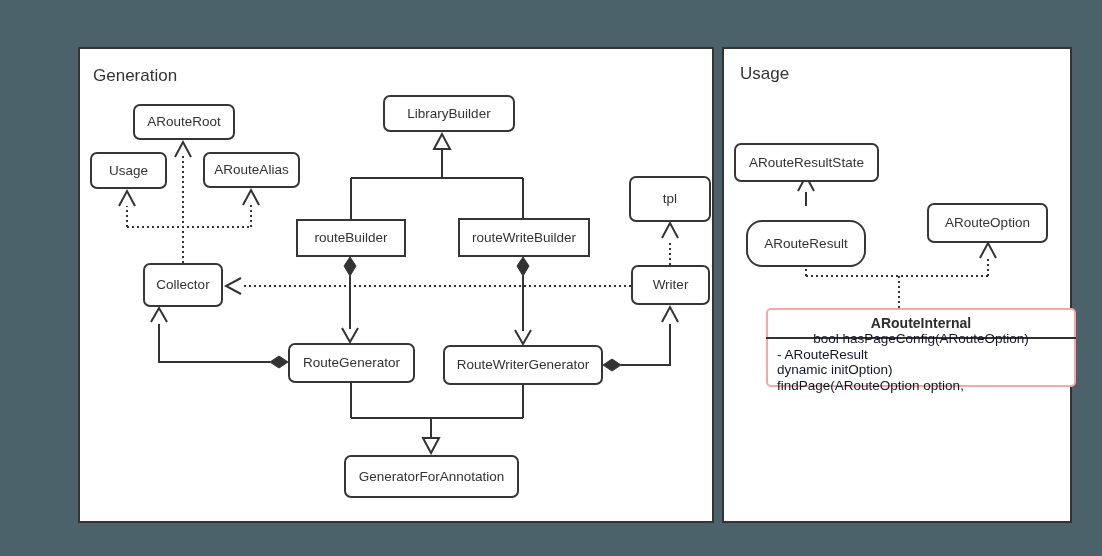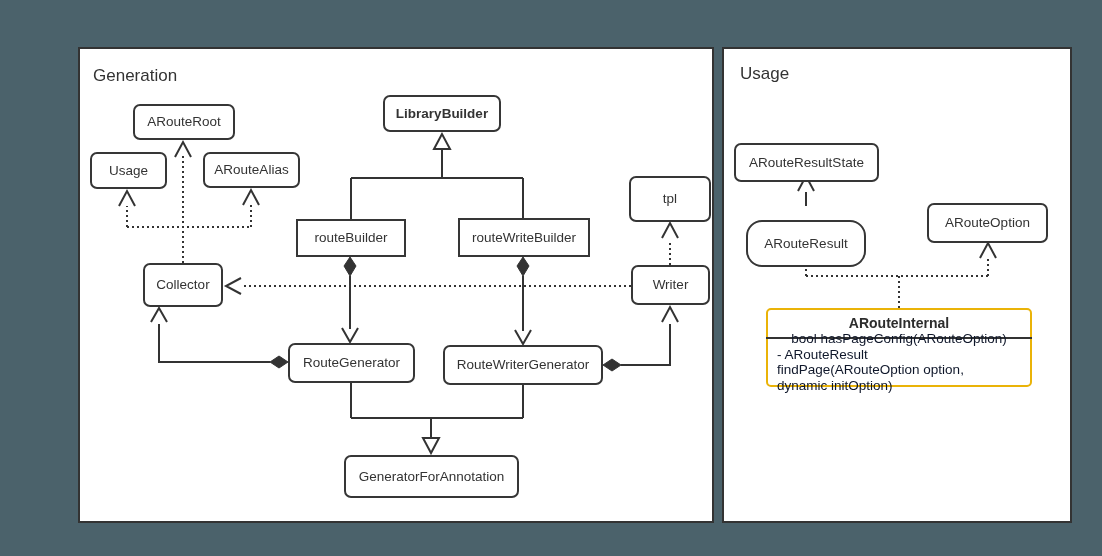--- a/index.html
+++ b/index.html
@@ -56,23 +56,23 @@
   }
   svg .ln   { stroke:#333333; stroke-width:2; fill:none; }
   svg .dash { stroke-dasharray:2 3; }
   svg .head { stroke:#333333; stroke-width:2; fill:none; }
   svg .tri  { stroke:#333333; stroke-width:2; fill:#ffffff; }
   svg .dia  { fill:#333333; stroke:#333333; }
 
   
   .class-box {
     position:absolute;
-    left:766px; top:308px; width:266px; height:79px;
+    left:766px; top:308px; width:310px; height:79px;
     background:#ffffff;
-    border:2px solid #eab308;
+    border:2px solid #fca5a5;
     border-radius:5px;
     box-sizing:border-box;
     z-index:10;
     overflow:visible;
     font-size:13.5px;
   }
   .class-title {
     position:absolute; left:0; right:0; top:5px;
     text-align:center;
     font-weight:bold;
@@ -184,21 +184,21 @@
 
 <div class="node" style="left:133px; top:104px; width:102px; height:36px;">
   <span class="lbl">ARouteRoot</span>
 </div>
 <div class="node" style="left:90px; top:152px; width:77px; height:37px;">
   <span class="lbl">Usage</span>
 </div>
 <div class="node" style="left:203px; top:152px; width:97px; height:36px;">
   <span class="lbl">ARouteAlias</span>
 </div>
-<div class="node" style="left:383px; top:95px; width:118px; height:37px;font-weight:bold;">
+<div class="node" style="left:383px; top:95px; width:132px; height:37px;">
   <span class="lbl">LibraryBuilder</span>
 </div>
 <div class="node square" style="left:296px; top:219px; width:110px; height:38px;">
   <span class="lbl">routeBuilder</span>
 </div>
 <div class="node square" style="left:458px; top:218px; width:132px; height:39px;">
   <span class="lbl">routeWriteBuilder</span>
 </div>
 <div class="node" style="left:629px; top:176px; width:82px; height:46px;">
   <span class="lbl">tpl</span>
@@ -228,16 +228,16 @@
 <div class="node" style="left:927px; top:203px; width:121px; height:40px;">
   <span class="lbl">ARouteOption</span>
 </div>
 
 <div class="class-box">
   <div class="class-title">ARouteInternal</div>
   <div class="class-divider"></div>
   <div class="class-members">
     <div class="m-center">bool hasPageConfig(ARouteOption)</div>
     <div>- ARouteResult</div>
+    <div>dynamic initOption)</div>
     <div>findPage(ARouteOption option,</div>
-    <div>dynamic initOption)</div>
   </div>
 </div>
 
 </body></html>

